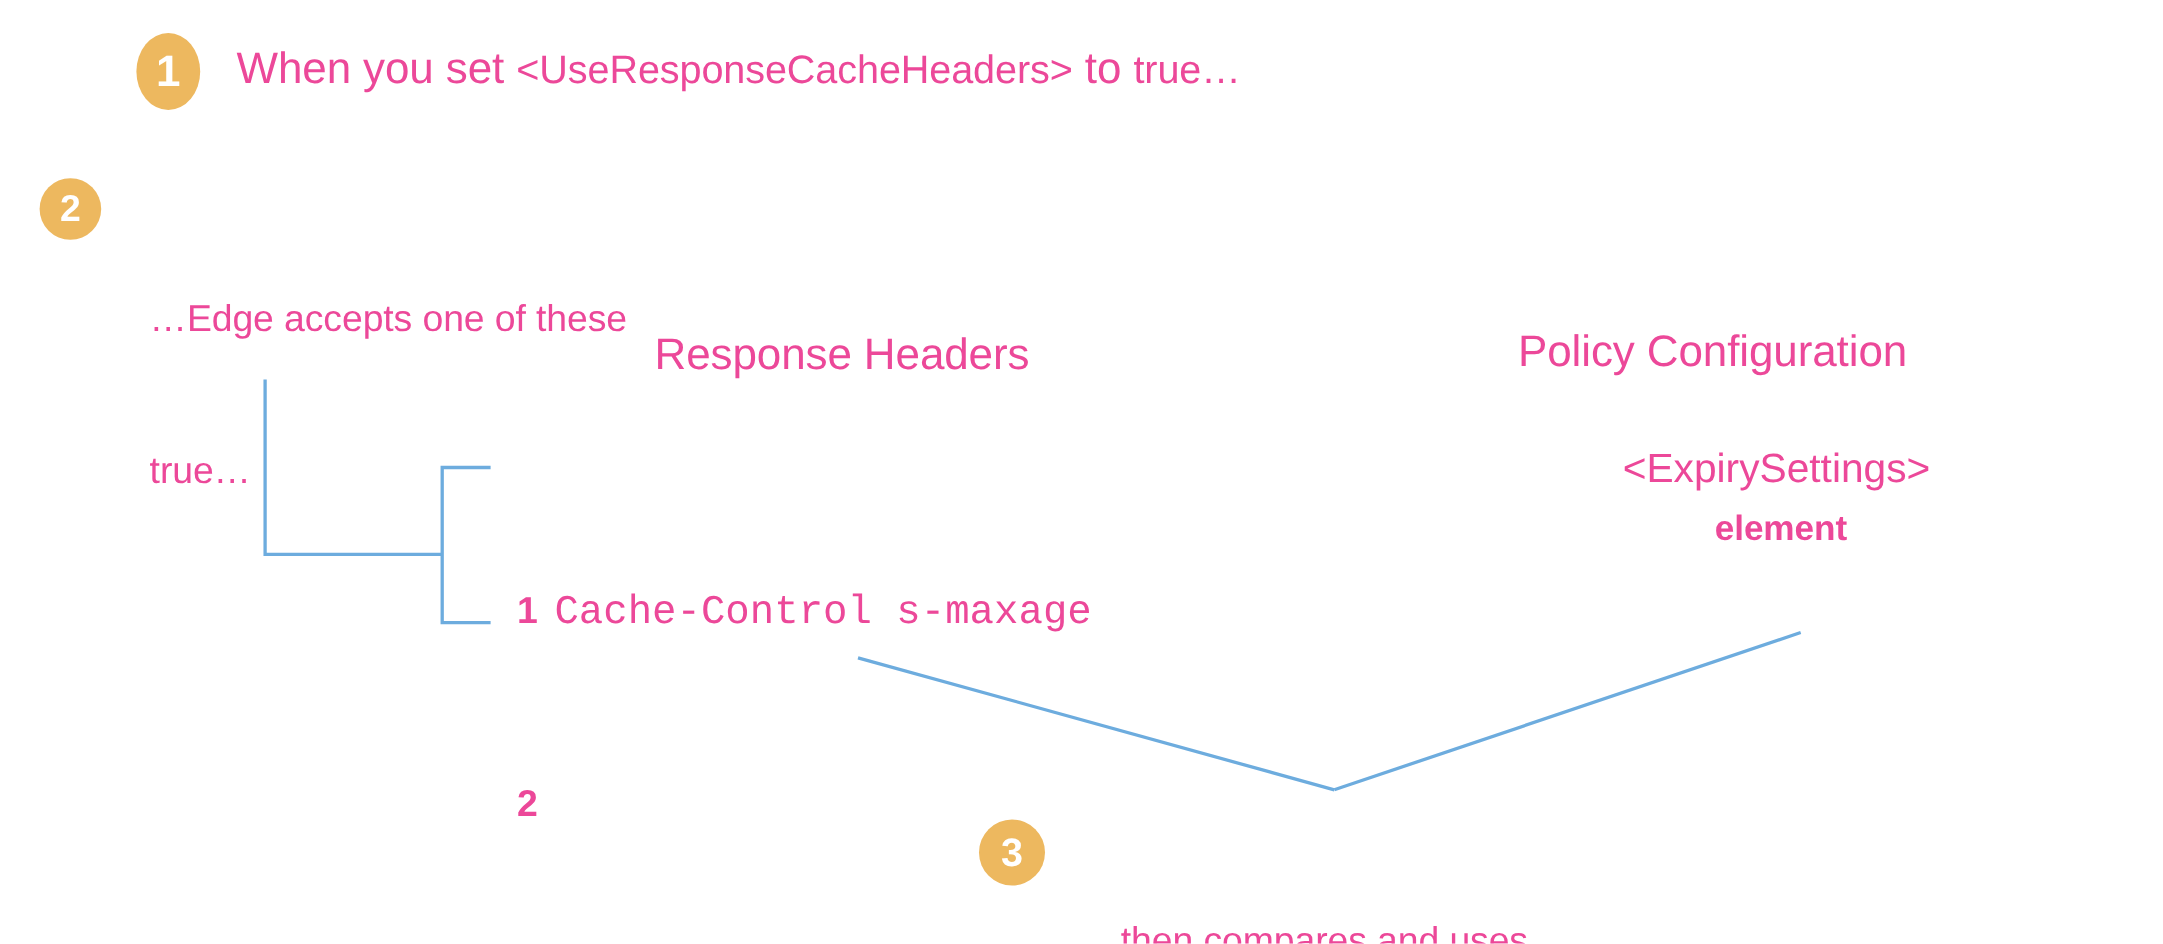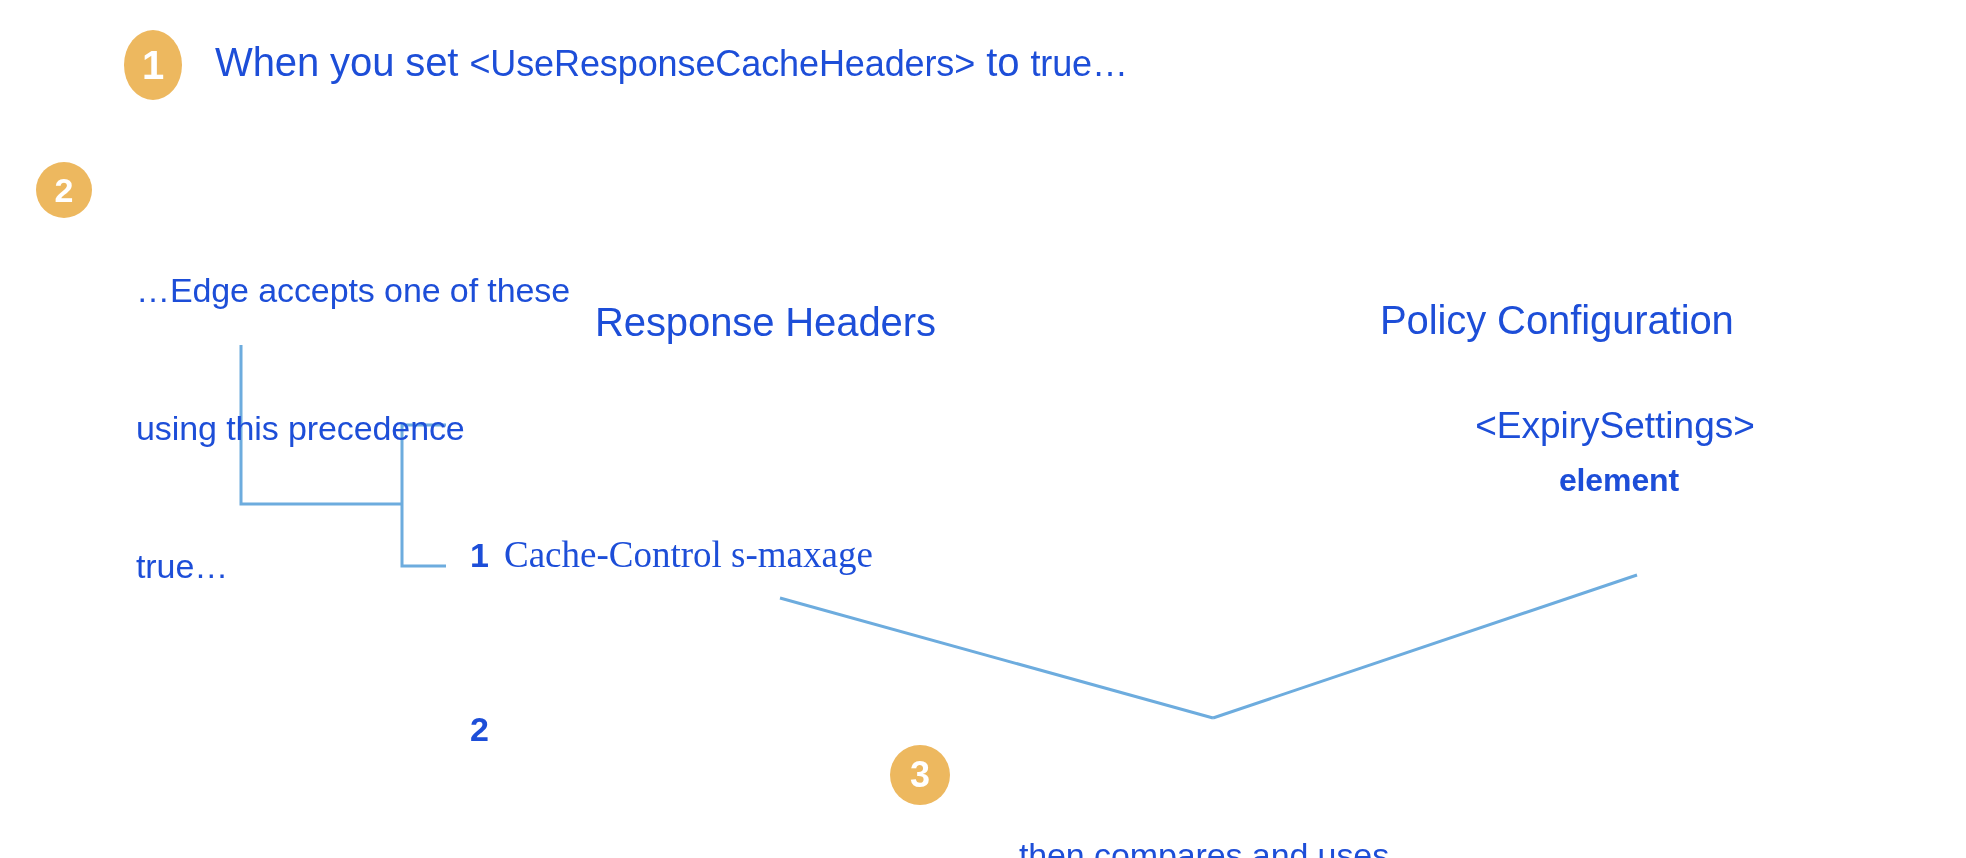--- a/index.html
+++ b/index.html
@@ -36,21 +36,21 @@
     align-items: center;
     justify-content: center;
     font-family: "Liberation Sans", sans-serif;
     font-weight: bold;
     line-height: 1;
     box-sizing: border-box;
   }
   .txt {
     position: absolute;
     white-space: pre;
-    color: #1d4ed8;
+    color: #ec4899;
   }
   .sans {
     font-family: "Liberation Sans", sans-serif;
     font-weight: 400;
     letter-spacing: -0.1px;
   }
   .mono {
     font-family: Liberation Sans, sans-serif;
   }
   
@@ -105,21 +105,21 @@
     line-height: 58px;
   }
   .list-row { display: flex; align-items: baseline; }
   .list-rank {
     display: inline-block;
     width: 34px;
     font-family: "Liberation Sans", sans-serif;
     font-weight: 600;
     font-size: 34px;
   }
-  .list-label { font-family: Liberation Serif, serif; }
+  .list-label { font-family: Liberation Mono, monospace; }
 
   
   #policy-element {
     left: 1420px;
     top: 405px;
     width: 390px;
     text-align: center;
     font-size: 37px;
   }
   #policy-element-sub {
@@ -169,21 +169,20 @@
   <div class="badge" id="badge-1">1</div>
 
   <div class="txt sans" id="step1-line">
     <span>When you set </span><span class="mono">&lt;UseResponseCacheHeaders&gt;</span><span> to </span><span class="mono">true…</span>
   </div>
 
   <div class="badge" id="badge-2">2</div>
 
   <div class="txt sans" id="step2-text">
     <div>…Edge accepts one of these</div>
-    <div>using this precedence</div>
     <div>true…</div>
   </div>
 
   <div class="txt sans" id="col-1-header">Response Headers</div>
 
   <div class="txt" id="precedence-list">
     <div class="list-row">
       <span class="list-rank">1</span>
       <span class="list-label">Cache-Control s-maxage</span>
     </div>

